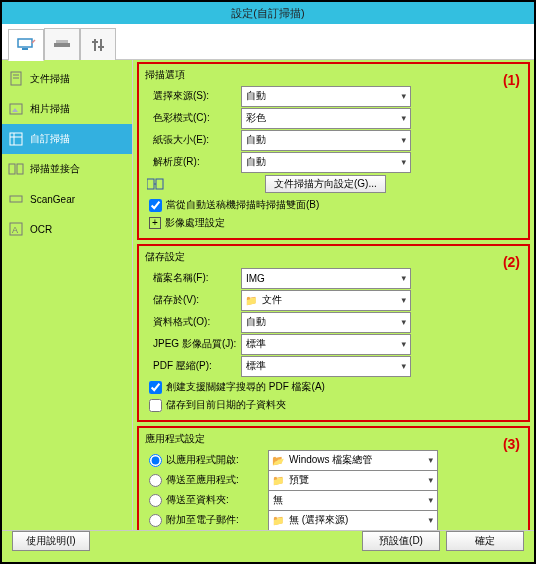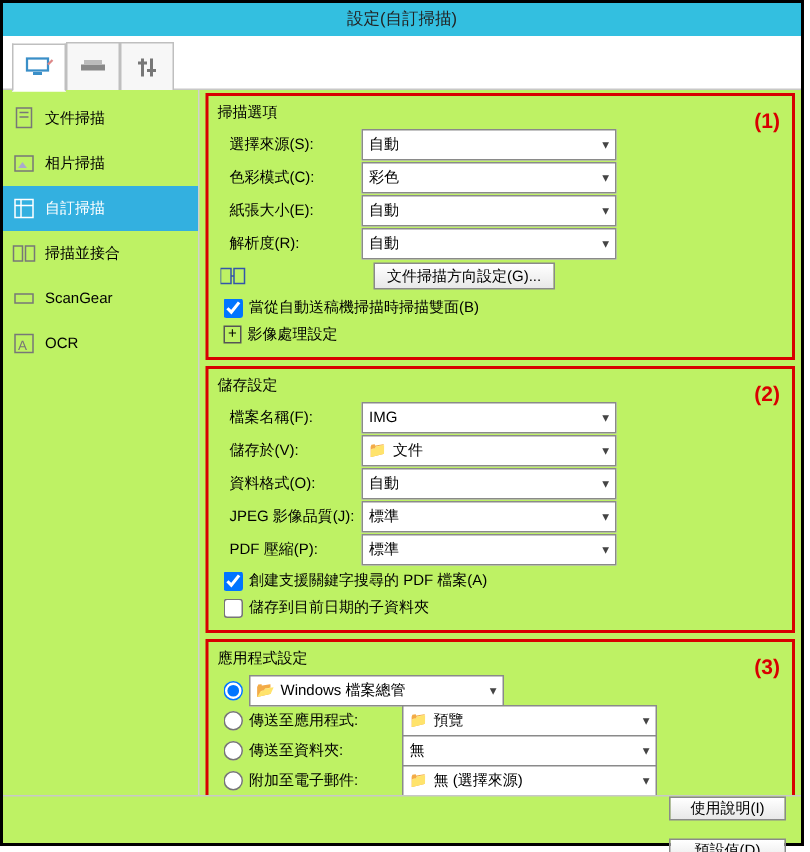--- a/index.html
+++ b/index.html
@@ -15,23 +15,23 @@
 .sidebar-item.selected { background: #33b0e0; color: #fff; }
 .sideicon { width: 16px; height: 16px; display: flex; align-items: center; justify-content: center; }
 .content { flex: 1; padding: 2px 4px; overflow: hidden; }
 .section { border: 2px solid #d80000; margin-bottom: 4px; padding: 4px 6px 6px; position: relative; }
 .section-num { position: absolute; right: 8px; top: 8px; color: #d80000; font-weight: bold; font-size: 14px; }
 .section-title { font-size: 10px; font-weight: normal; margin-bottom: 4px; }
 .row { display: flex; align-items: center; height: 20px; margin-bottom: 2px; }
 .label { width: 96px; font-size: 10px; padding-left: 8px; }
 .sel { flex: 1; height: 21px; border: 1px solid #8a8a8a; font-size: 10px; padding: 0 4px; background: #fff; max-width: 170px; display: flex; align-items: center; justify-content: space-between; }
 .sel .caret { font-size: 9px; color: #444; }
-.btn-inline { height: 18px; border: 1px solid #8a8a8a; font-size: 10px; padding: 0 8px; background: linear-gradient(#fff,#e8e8e8); display: inline-flex; align-items: center; margin-left: 8px; cursor:pointer; }
+.btn-inline { height: 18px; border: 1px solid #8a8a8a; font-size: 10px; padding: 0 8px; background: linear-gradient(#fff,#e8e8e8); display: inline-flex; align-items: center; margin-left: 24px; cursor:pointer; }
 .chkrow { display: flex; align-items: center; font-size: 10px; padding-left: 4px; height: 18px; gap: 4px; }
-.footer { height: 32px; border-top: 1px solid #c8c8c8; display: flex; align-items: flex-end; padding: 0 10px; gap: 6px; flex-direction: column; }
+.footer { height: 32px; border-top: 1px solid #c8c8c8; display: flex; align-items: flex-start; padding: 0 10px; gap: 6px; }
 .footer .spacer { flex: 1; }
 .btn { height: 20px; min-width: 78px; border: 1px solid #8a8a8a; font-size: 10px; padding: 0 10px; background: linear-gradient(#fff,#e8e8e8); cursor:pointer; }
 .radio-row { display: flex; align-items: center; height: 20px; font-size: 10px; padding-left: 4px; gap: 4px; }
 .radio-row .label2 { width: 98px; }
 .icon-left { width: 26px; display: flex; justify-content: flex-end; padding-right: 6px; }
 .selicon { width:12px; height:12px; margin-right:4px; display:inline-flex; align-items:center; justify-content:center; font-size:10px; }
 .plus { width:12px;height:12px;border:1px solid #555;display:flex;align-items:center;justify-content:center;font-size:10px;line-height:1;}
 </style>
 </head>
 <body>
@@ -223,20 +223,21 @@
           <input type="checkbox" style="">
           <span>儲存到目前日期的子資料夾</span>
         </div>
       </div>
 
       <div class="section">
         <div class="section-num">(3)</div>
         <div class="section-title">應用程式設定</div>
         <div class="radio-row">
           <input type="radio" name="app" checked="" style="">
+          <div class="label2">以應用程式開啟:</div>
           <div class="sel">
               <span class="selicon">📂</span>
               <span style="flex:1">Windows 檔案總管</span>
               <span class="caret">▾</span>
             </div>
         </div>
         <div class="radio-row">
           <input type="radio" name="app" style="">
           <div class="label2">傳送至應用程式:</div>
           <div class="sel">

